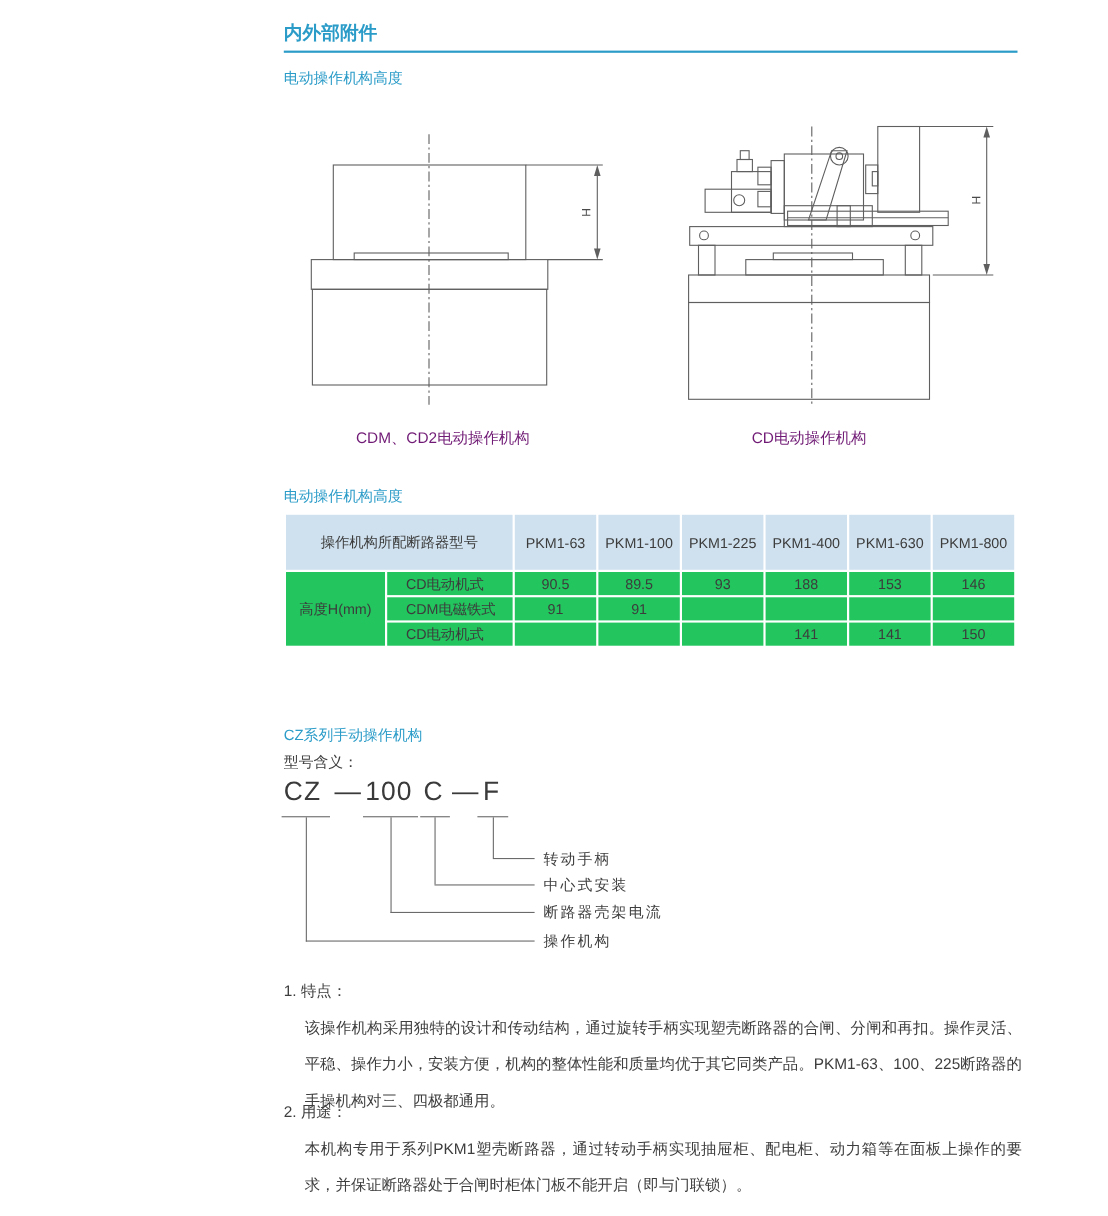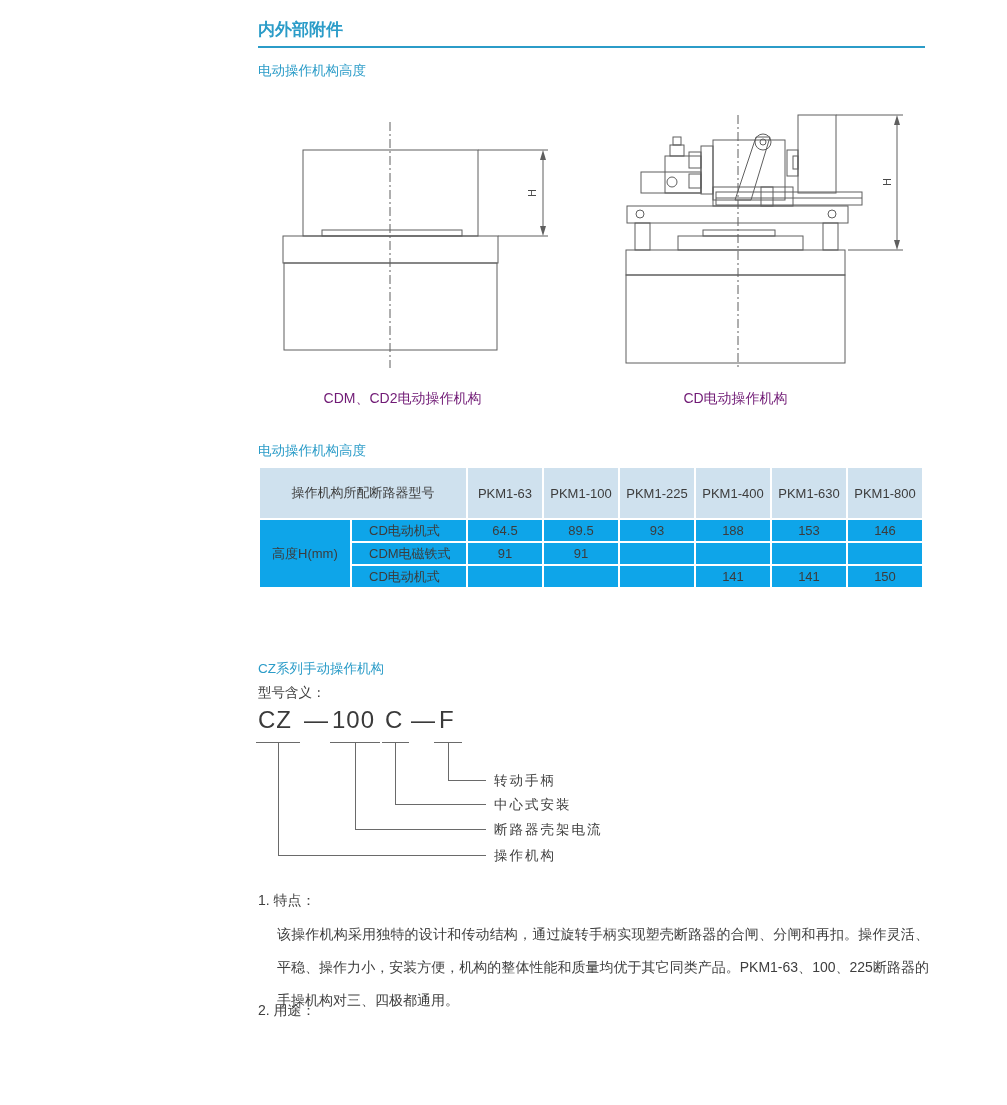--- a/index.html
+++ b/index.html
@@ -17,21 +17,21 @@
   .dia-svg { position:absolute; top:0; }
   .dia-left { left:22px; }
   .dia-right { left:355px; }
   .dia-caption { position:absolute; top:280px; font-size:14px; color:#701a75; text-align:center; }
   .cap-left { left:22px; width:245px; }
   .cap-right { left:355px; width:245px; }
   svg text.hdim { font-size:11px; fill:#4a4a4a; font-family:"Liberation Sans", sans-serif; }
 
   .ht-table { position:absolute; left:258px; top:466px; border-collapse:separate; border-spacing:2px; }
   .ht-table th { background:#cfe1ee; font-weight:normal; font-size:13px; height:50px; text-align:center; color:#3c3c3c; }
-  .ht-table td { background:#0ea5e9; font-size:13px; height:21px; text-align:center; color:#3c3c3c; }
+  .ht-table td { background:#22c55e; font-size:13px; height:21px; text-align:center; color:#3c3c3c; }
   td.rgroup { text-align:left; padding-left:12px; }
   td.rlabel { text-align:left; padding-left:17px; }
 
   .model-meaning { position:absolute; left:258px; top:684px; font-size:13.5px; color:#3e3e3e; }
   .model-diagram { position:absolute; left:258px; top:706px; width:668px; height:170px; }
   .mc { position:absolute; top:0; font-size:24px; color:#3a3a3a; letter-spacing:1px; }
   .ul { position:absolute; border-top:1px solid #6a6a6a; height:0; }
   .vl { position:absolute; border-left:1px solid #6a6a6a; width:0; }
   .hl { position:absolute; border-top:1px solid #6a6a6a; height:0; }
   .cl { position:absolute; left:236px; font-size:13.5px; color:#3e3e3e; letter-spacing:2px;text-align:center; }
@@ -148,21 +148,21 @@
         <th>PKM1-225</th>
         <th>PKM1-400</th>
         <th>PKM1-630</th>
         <th>PKM1-800</th>
       </tr>
     </thead>
     <tbody>
       <tr>
         <td class="rgroup" rowspan="3">高度H(mm)</td>
         <td class="rlabel">CD电动机式</td>
-        <td>64.5</td>
+        <td>90.5</td>
         <td>89.5</td>
         <td>93</td>
         <td>188</td>
         <td>153</td>
         <td>146</td>
       </tr>
       <tr>
         <td class="rlabel">CDM电磁铁式</td>
         <td>91</td>
         <td>91</td>
@@ -211,14 +211,15 @@
 
     <span class="cl" style="top:66px">转动手柄</span>
     <span class="cl" style="top:90px">中心式安装</span>
     <span class="cl" style="top:115px">断路器壳架电流</span>
     <span class="cl" style="top:141px">操作机构</span>
   </div>
 
   <div class="para-head fh">1. 特点：</div>
   <div class="para-body fb">该操作机构采用独特的设计和传动结构，通过旋转手柄实现塑壳断路器的合闸、分闸和再扣。操作灵活、平稳、操作力小，安装方便，机构的整体性能和质量均优于其它同类产品。PKM1-63、100、225断路器的手操机构对三、四极都通用。</div>
   <div class="para-head uh">2. 用途：</div>
+  <div class="para-body ub">本机构专用于系列PKM1塑壳断路器，通过转动手柄实现抽屉柜、配电柜、动力箱等在面板上操作的要求，并保证断路器处于合闸时柜体门板不能开启（即与门联锁）。</div>
 
 </div>
 
 </body></html>

